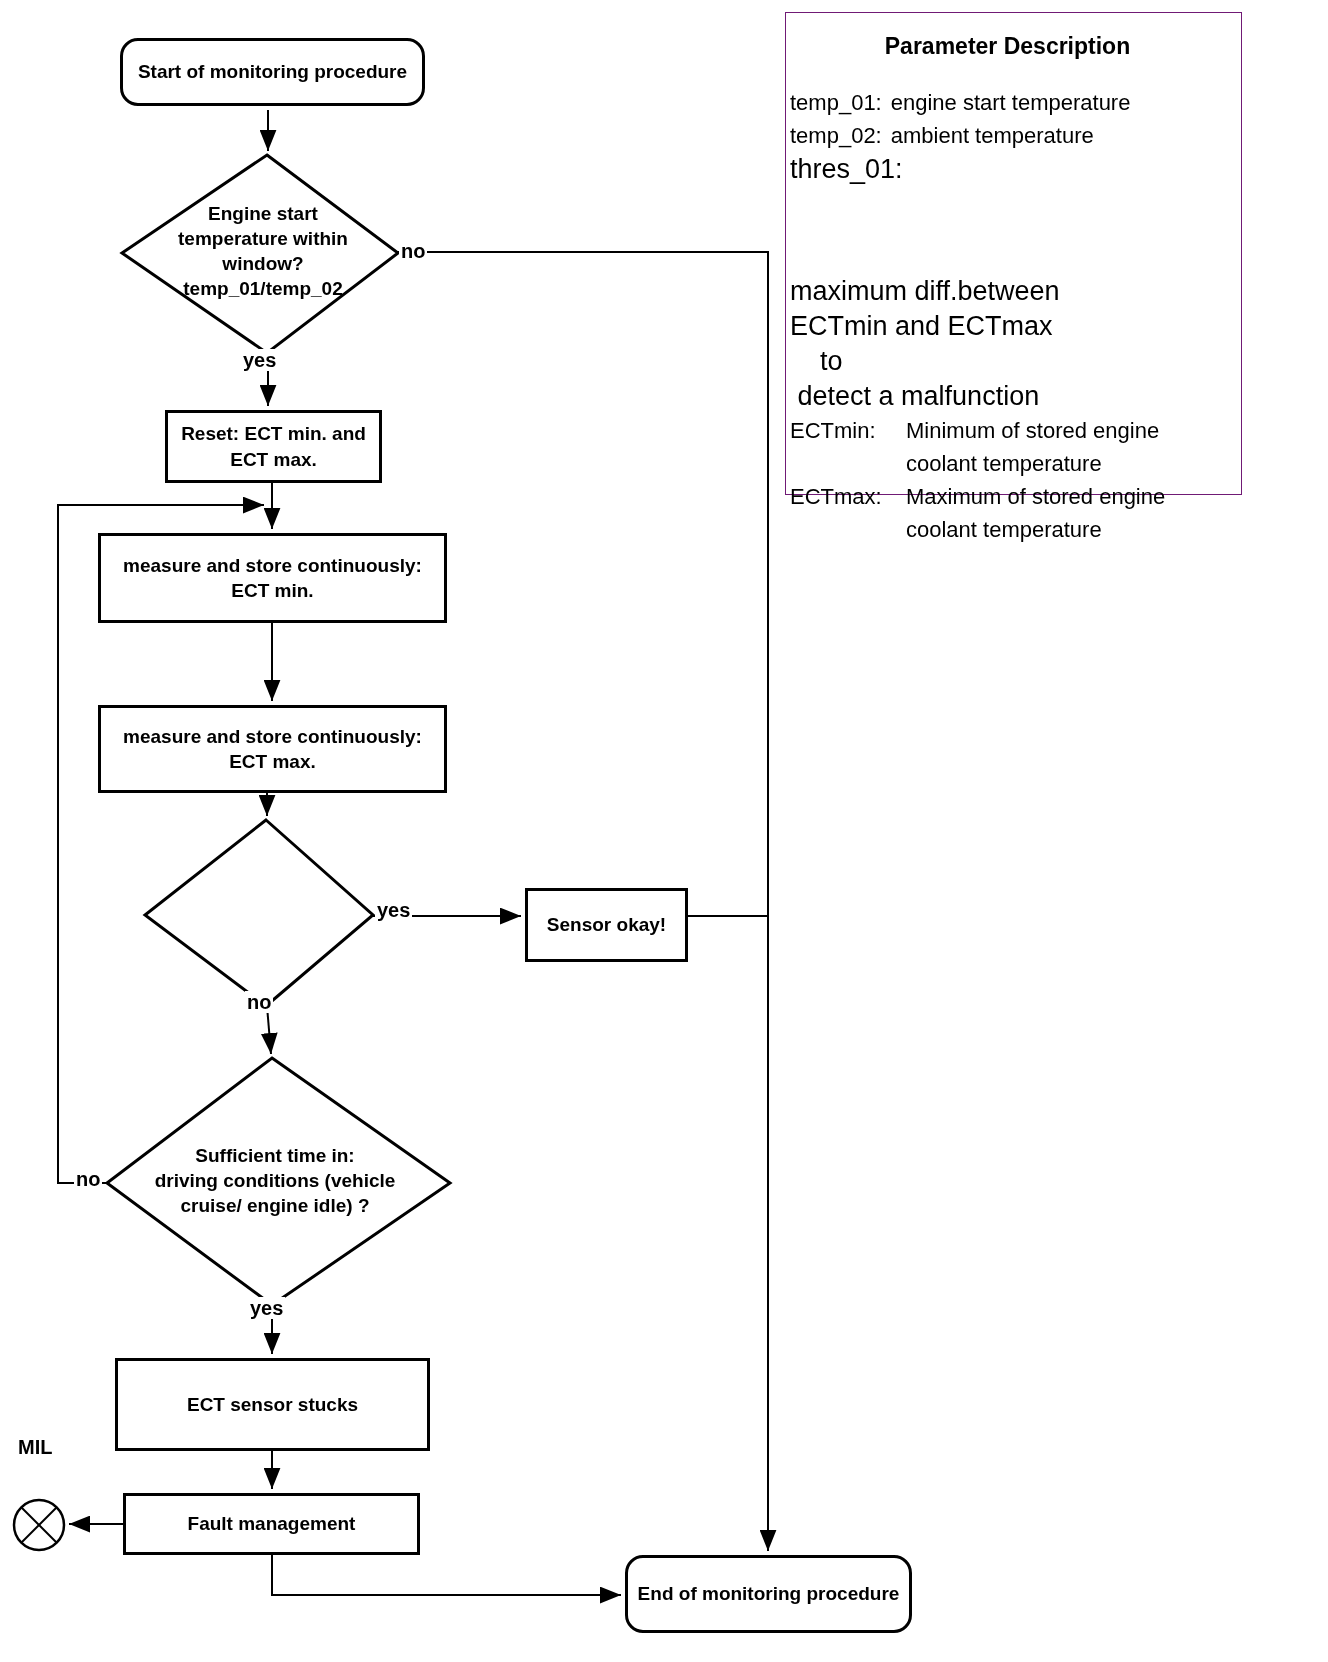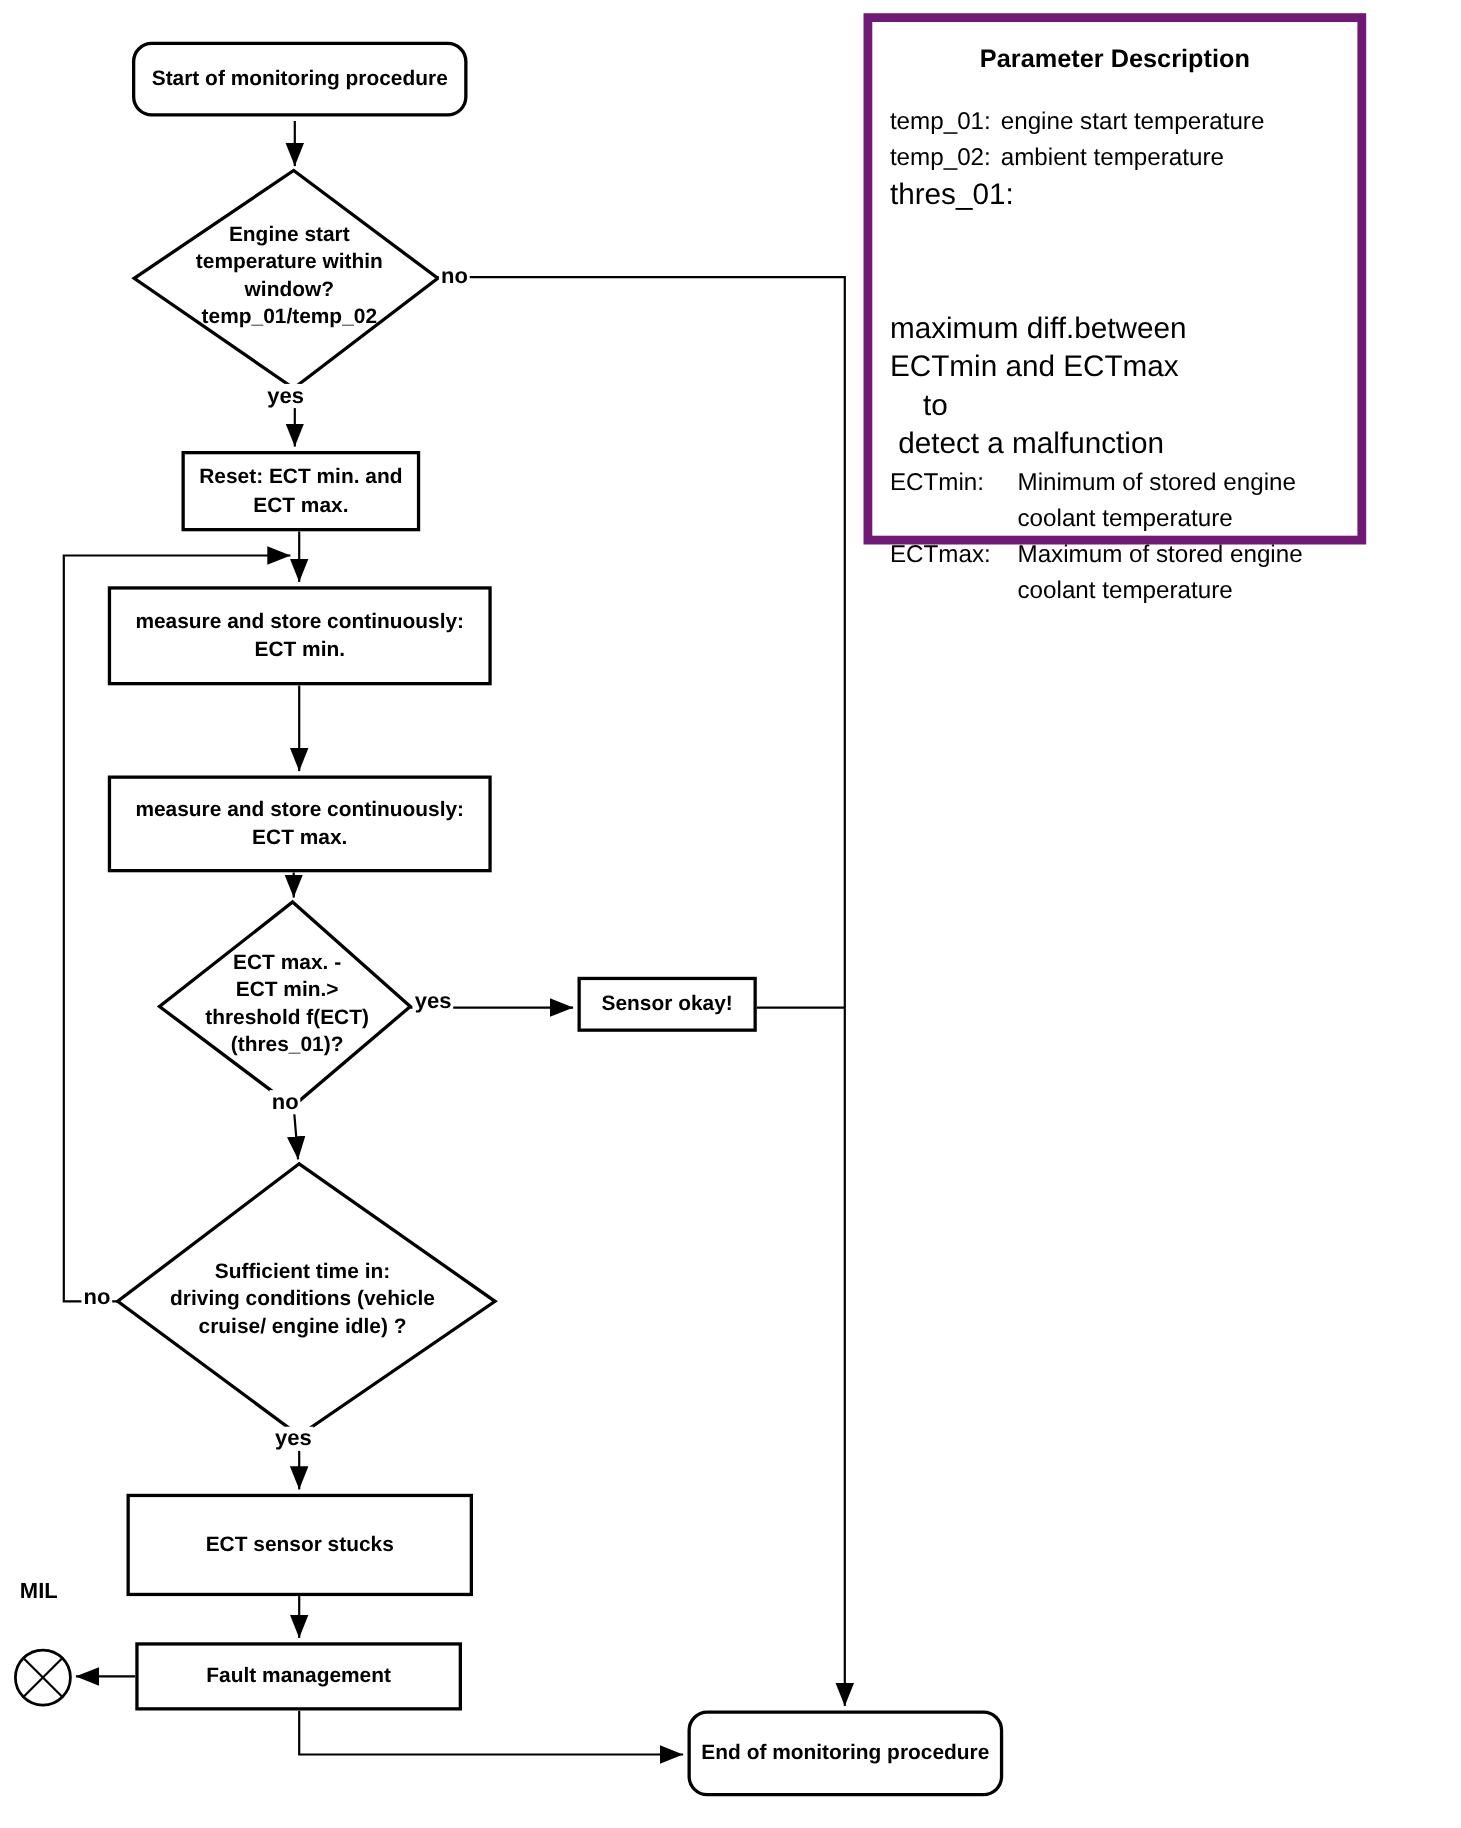--- a/index.html
+++ b/index.html
@@ -17,21 +17,21 @@
   .dlabel{
     position:absolute;transform:translate(-50%,-50%);text-align:center;
     white-space:pre-line;font-size:19px;font-weight:600;line-height:1.32;
   }
   .elabel{
     position:absolute;font-size:20px;font-weight:700;line-height:1;
     background:#fff;padding:1px 2px;text-align:center;
   }
   .legend{
     position:absolute;left:785px;top:12px;width:457px;height:483px;box-sizing:border-box;
-    border:8px solid #701a75;background:#fff;padding:12px 16px 12px 16px;
+    border:1px solid #701a75;background:#fff;padding:12px 16px 12px 4px;
   }
   .legend-title{text-align:center;font-size:23px;font-weight:700;margin:8px 0 26px 0;}
   .legend-row{display:flex;font-size:22px;line-height:33px;}
   .legend-label{white-space:pre;margin-right:9px;flex:0 0 auto;}
   .legend-row.col .legend-label{flex:0 0 116px;margin-right:0;}
   .legend-row.big{font-size:27px;line-height:35px;flex-direction:column;}
   .legend-row.big .legend-label{flex:0 0 122px;margin-right:0;}
   .prewrap{white-space:pre-wrap;}
 </style>
 </head>
@@ -91,37 +91,33 @@
 
   <div class="node" style="left:165px;top:410px;width:217px;height:73px;">Reset: ECT min. and
 ECT max.</div>
 
   <div class="node" style="left:98px;top:533px;width:349px;height:90px;">measure and store continuously:
 ECT min.</div>
 
   <div class="node" style="left:98px;top:705px;width:349px;height:88px;">measure and store continuously:
 ECT max.</div>
 
-  <div class="node" style="left:525px;top:888px;width:163px;height:50px;">Sensor okay!</div>
+  <div class="node" style="left:525px;top:888px;width:163px;height:74px;">Sensor okay!</div>
 
   <div class="node" style="left:115px;top:1358px;width:315px;height:93px;">ECT sensor stucks</div>
 
   <div class="node" style="left:123px;top:1493px;width:297px;height:62px;">Fault management</div>
 
   <div class="node rounded" style="left:625px;top:1555px;width:287px;height:78px;">End of monitoring procedure</div>
 
   <div class="dlabel" style="left:263px;top:251px;width:230px;">Engine start
 temperature within
 window?
 temp_01/temp_02</div>
 
-  <div class="dlabel" style="left:261px;top:913px;width:190px;">ECT max. -
-ECT min.&gt;
-threshold f(ECT)
-(thres_01)?</div>
 
   <div class="dlabel" style="left:275px;top:1181px;width:300px;">Sufficient time in:
 driving conditions (vehicle
 cruise/ engine idle) ?</div>
 
   <div class="elabel" style="left:399px;top:240px;">no</div>
   <div class="elabel" style="left:241px;top:349px;">yes</div>
   <div class="elabel" style="left:375px;top:899px;">yes</div>
   <div class="elabel" style="left:245px;top:991px;">no</div>
   <div class="elabel" style="left:74px;top:1168px;">no</div>

